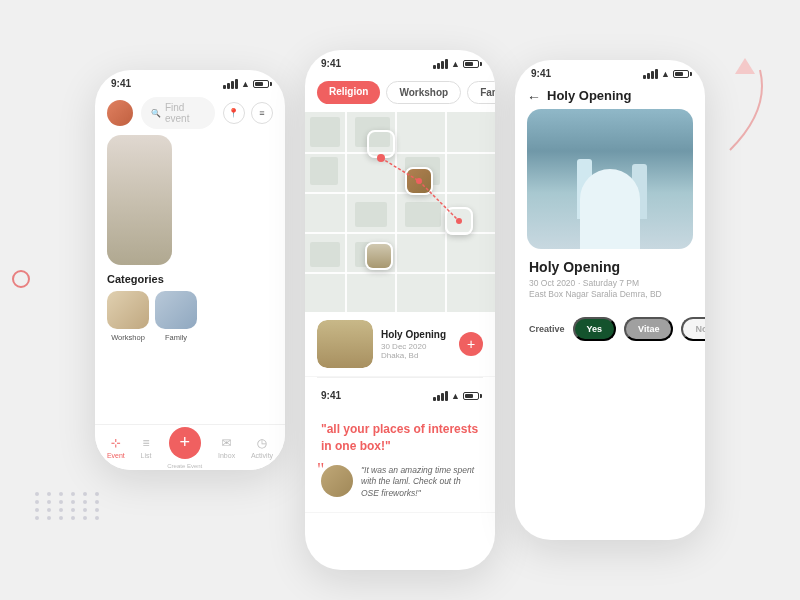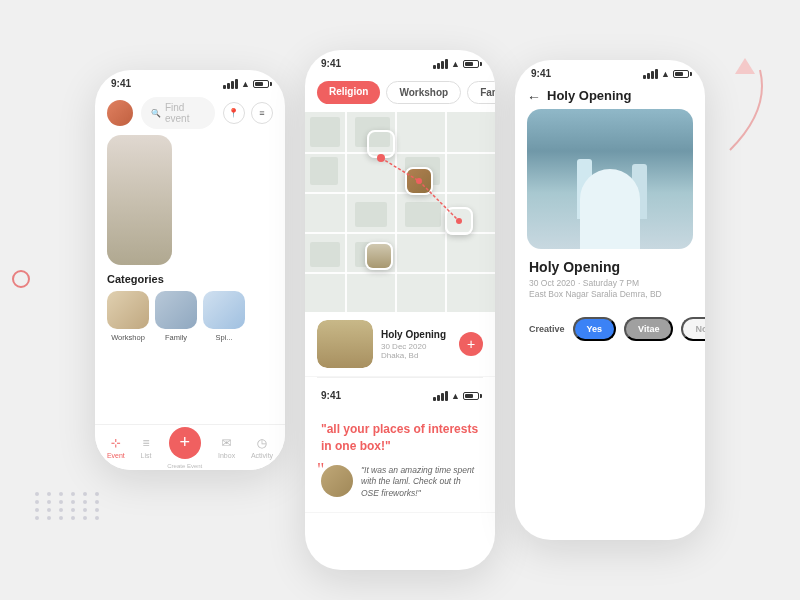--- a/index.html
+++ b/index.html
@@ -536,21 +536,21 @@
       color: #555;
       font-weight: 600;
     }
     .response-btn {
       padding: 5px 12px;
       border-radius: 20px;
       font-size: 9px;
       font-weight: 600;
       cursor: pointer;
     }
-    .btn-yes { background: #3b82f6; color: #fff; }
+    .btn-yes { background: #14532d; color: #fff; }
     .btn-maybe { background: #a0a0a0; color: #fff; }
     .btn-no { background: #f5f5f5; color: #aaa; }
   </style>
 </head>
 <body>
 
 <div class="bg-circle-outline" style="top: 270px; left: 12px;"></div>
 <div class="bg-triangle" style="top: 58px; right: 45px;"></div>
 <div class="bg-dots" style="bottom: 80px; left: 35px;">
   <div class="bg-dot"></div>
@@ -624,24 +624,20 @@
       <div class="categories-title">Categories</div>
       <div class="categories-row">
         <div class="category-item">
           <div class="category-img cat-workshop"></div>
           <span class="category-label">Workshop</span>
         </div>
         <div class="category-item">
           <div class="category-img cat-family"></div>
           <span class="category-label">Family</span>
         </div>
-        <div class="category-item">
-          <div class="category-img cat-sports"></div>
-          <span class="category-label">Spi...</span>
-        </div>
       </div>
     </div>
 
     <div class="bottom-nav">
       <div class="nav-item">
         <span class="nav-icon active">⊹</span>
         <span class="nav-label active">Event</span>
       </div>
       <div class="nav-item">
         <span class="nav-icon">≡</span>

